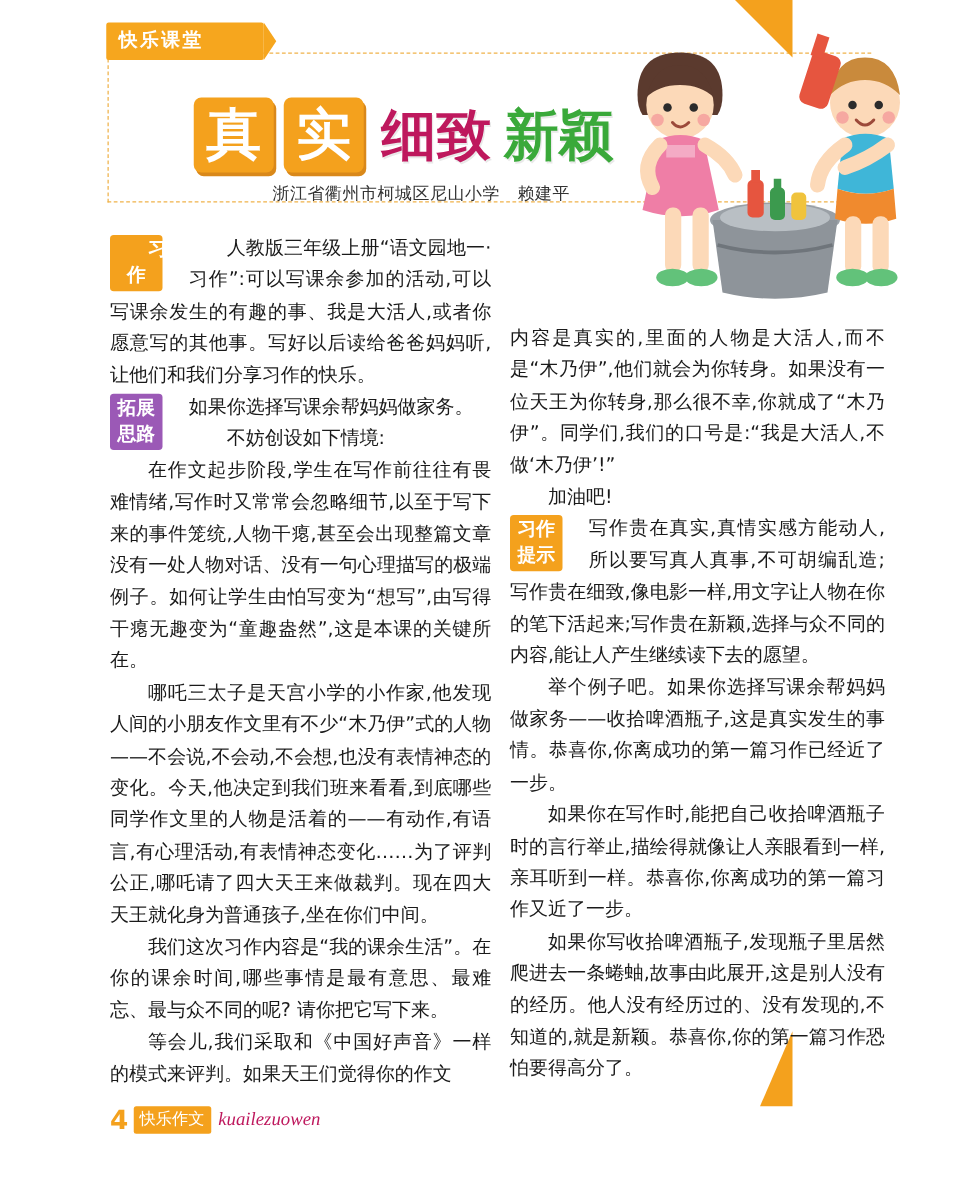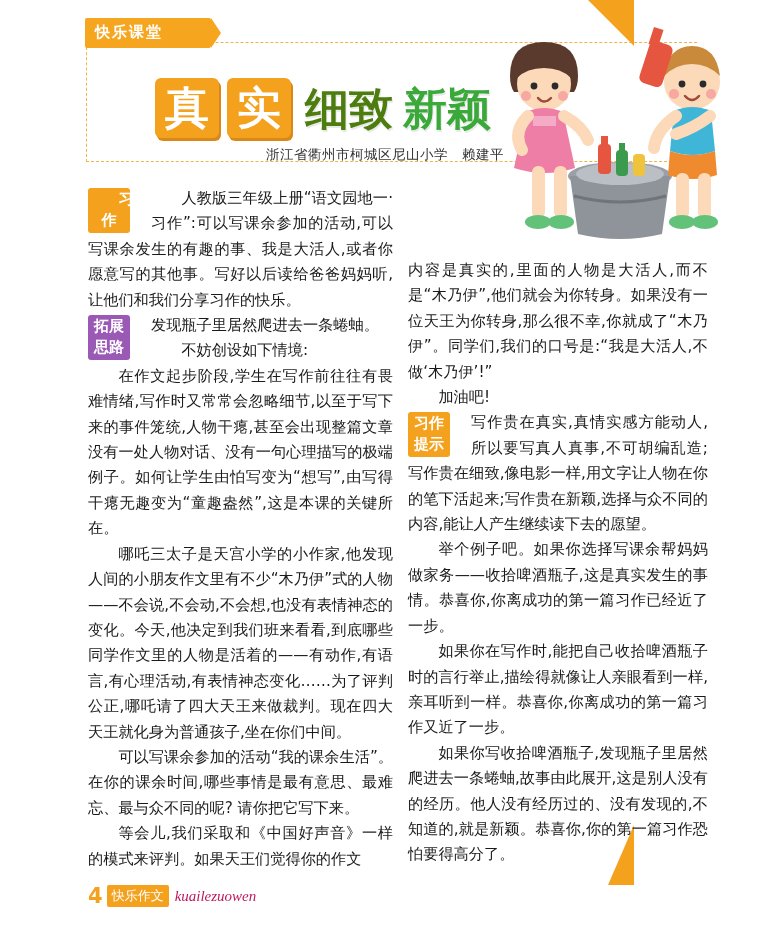--- a/index.html
+++ b/index.html
@@ -39,34 +39,33 @@
     font-family:"DejaVu Sans","Liberation Sans",sans-serif;font-weight:bold;
     box-shadow:2px 3px 0 #d9881a;
   }
   .hl-b{
     position:absolute;left:72px;top:0;width:64px;height:60px;background:#f4a11d;
     border-radius:6px;text-align:center;color:#fff;font-size:44px;line-height:60px;
     font-family:"DejaVu Sans","Liberation Sans",sans-serif;font-weight:bold;
     box-shadow:2px 3px 0 #d9881a;
   }
   .hl-c{
-    position:absolute;left:150px;top:2px;font-size:44px;line-height:58px;color:#4d7c0f;
+    position:absolute;left:150px;top:2px;font-size:44px;line-height:58px;color:#be185d;
     font-family:"DejaVu Sans","Liberation Sans",sans-serif;font-weight:bold;
     text-shadow:1px 2px 0 #e9e9e9;
   }
   .hl-d{
     position:absolute;left:248px;top:2px;font-size:44px;line-height:58px;color:#3aa93a;
     font-family:Liberation Sans, sans-serif;font-weight:bold;
     text-shadow:1px 2px 0 #e9e9e9;
   }
   .byline{
     position:absolute;left:218px;top:146px;
     font-size:13.5px;color:#333;letter-spacing:0.5px;
     font-family:"DejaVu Sans","Liberation Sans",sans-serif;
-    margin-left:48px;
   }
 
   
   .dash-frame{
     position:absolute;left:86px;top:42px;width:610px;height:118px;
     border-left:1px dashed #f0b24a;border-top:1px dashed #f0b24a;
     border-bottom:1px dashed #f0b24a;
     border-right:none;
   }
 
@@ -212,26 +211,26 @@
         <span>习作</span>
         <span>要求</span>
       </span>
       <span>人教版三年级上册“语文园地一·习作”:可以写课余参加的活动,可以写课余发生的有趣的事、我是大活人,或者你愿意写的其他事。写好以后读给爸爸妈妈听,让他们和我们分享习作的快乐。</span>
     </p>
     <p class="noindent">
       <span class="badge purple">
         <span>拓展</span>
         <span>思路</span>
       </span>
-      <span>发现瓶子里居然爬进去一条蜷蚰。</span>
+      <span>如果你选择写课余帮妈妈做家务。</span>
     </p>
     <p>不妨创设如下情境:</p>
     <p>在作文起步阶段,学生在写作前往往有畏难情绪,写作时又常常会忽略细节,以至于写下来的事件笼统,人物干瘪,甚至会出现整篇文章没有一处人物对话、没有一句心理描写的极端例子。如何让学生由怕写变为“想写”,由写得干瘪无趣变为“童趣盎然”,这是本课的关键所在。</p>
     <p>哪吒三太子是天宫小学的小作家,他发现人间的小朋友作文里有不少“木乃伊”式的人物——不会说,不会动,不会想,也没有表情神态的变化。今天,他决定到我们班来看看,到底哪些同学作文里的人物是活着的——有动作,有语言,有心理活动,有表情神态变化……为了评判公正,哪吒请了四大天王来做裁判。现在四大天王就化身为普通孩子,坐在你们中间。</p>
-    <p>可以写课余参加的活动“我的课余生活”。在你的课余时间,哪些事情是最有意思、最难忘、最与众不同的呢? 请你把它写下来。</p>
+    <p>我们这次习作内容是“我的课余生活”。在你的课余时间,哪些事情是最有意思、最难忘、最与众不同的呢? 请你把它写下来。</p>
     <p>等会儿,我们采取和《中国好声音》一样的模式来评判。如果天王们觉得你的作文</p>
   </div>
 
   <div class="col col-right">
     <p class="noindent">内容是真实的,里面的人物是大活人,而不是“木乃伊”,他们就会为你转身。如果没有一位天王为你转身,那么很不幸,你就成了“木乃伊”。同学们,我们的口号是:“我是大活人,不做‘木乃伊’!”</p>
     <p>加油吧!</p>
     <p class="noindent">
       <span class="badge orange">
         <span>习作</span>
         <span>提示</span>

